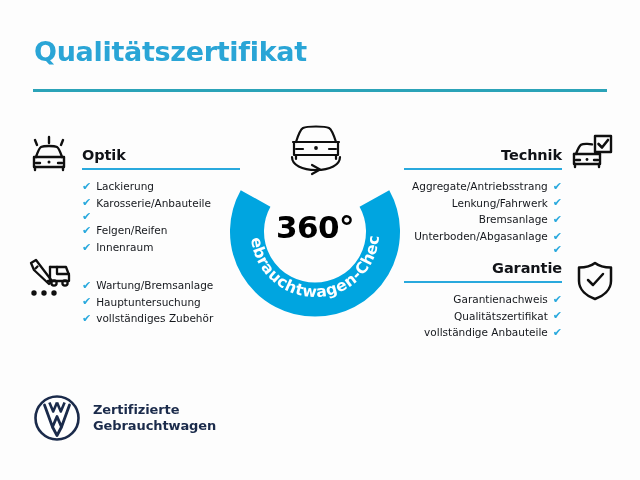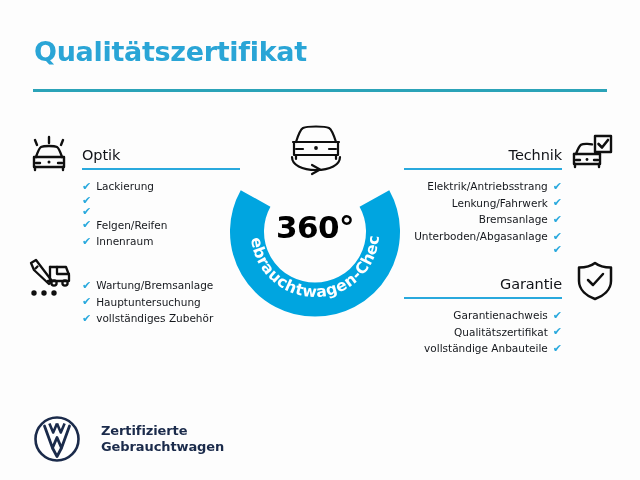--- a/index.html
+++ b/index.html
@@ -35,21 +35,21 @@
   
   .section{position:absolute;}
   .sec-head{
     position:relative;
     height:26px;
   }
   .sec-title{
     position:absolute;
     bottom:4px;
     font-size:14.5px;
-    font-weight:400;
+    font-weight:700;
     color:#111318;
     letter-spacing:-0.1px;
     white-space:nowrap;
     margin-top:13px;
   }
   .sec-rule{
     position:absolute;
     left:0;right:0;
     top:27px;
     height:2px;
@@ -82,21 +82,21 @@
   .left .sec-list li{justify-content:flex-start;}
 
   
   .right .sec-title{right:0;}
   .right .sec-list li{justify-content:flex-end;}
 
   
   #sec-optik   {left:82px; top:141px; width:158px;}
   #sec-wartung {left:82px; top:266px; width:158px;}
   #sec-technik {left:404px;top:141px; width:158px;}
-  #sec-garantie{left:404px;top:270px; width:158px;}
+  #sec-garantie{left:404px;top:254px; width:158px;}
 
   
   .sec-icon{
     position:absolute;
     width:46px;height:44px;
   }
   #icon-optik   {left:26px; top:132px;}
   #icon-wartung {left:26px; top:257px;}
   #icon-technik {left:568px;top:132px;}
   #icon-garantie{left:572px;top:259px;}
@@ -122,24 +122,24 @@
   .badge-car{
     position:absolute;
     left:50px;top:-27px;
     width:74px;height:56px;
   }
   .badge-car svg{display:block;width:100%;height:100%;}
 
   
   .footer{
     position:absolute;
-    left:33px;top:415px;
+    left:33px;top:394px;
     display:flex;
     align-items:center;
-    gap:20px;
+    gap:12px;
   }
   .vw-logo{width:48px;height:48px;}
   .vw-logo svg{display:block;width:100%;height:100%;}
   .vw-text{
     font-size:13px;
     font-weight:700;
     color:#1b2b4b;
     line-height:16px;
     letter-spacing:-0.1px;
   }
@@ -210,20 +210,21 @@
       <div class="sec-title">Optik</div>
       <div class="sec-rule"></div>
     </div>
     <ul class="sec-list">
       <li>
           <span class="chk">✔</span>
           <span>Lackierung</span>
         </li>
       <li>
           <span class="chk">✔</span>
+          <span>Karosserie/Anbauteile</span>
         </li>
       <li>
           <span class="chk">✔</span>
         </li>
       <li>
           <span class="chk">✔</span>
           <span>Felgen/Reifen</span>
         </li>
       <li>
           <span class="chk">✔</span>
@@ -249,21 +250,21 @@
     </ul>
   </div>
 
   <div class="section right" id="sec-technik">
     <div class="sec-head">
       <div class="sec-title">Technik</div>
       <div class="sec-rule"></div>
     </div>
     <ul class="sec-list">
       <li>
-          <span>Elektrik/Antriebsstrang</span>
+          <span>Aggregate/Antriebsstrang</span>
           <span class="chk">✔</span>
         </li>
       <li>
           <span>Lenkung/Fahrwerk</span>
           <span class="chk">✔</span>
         </li>
       <li>
           <span>Bremsanlage</span>
           <span class="chk">✔</span>
         </li>

